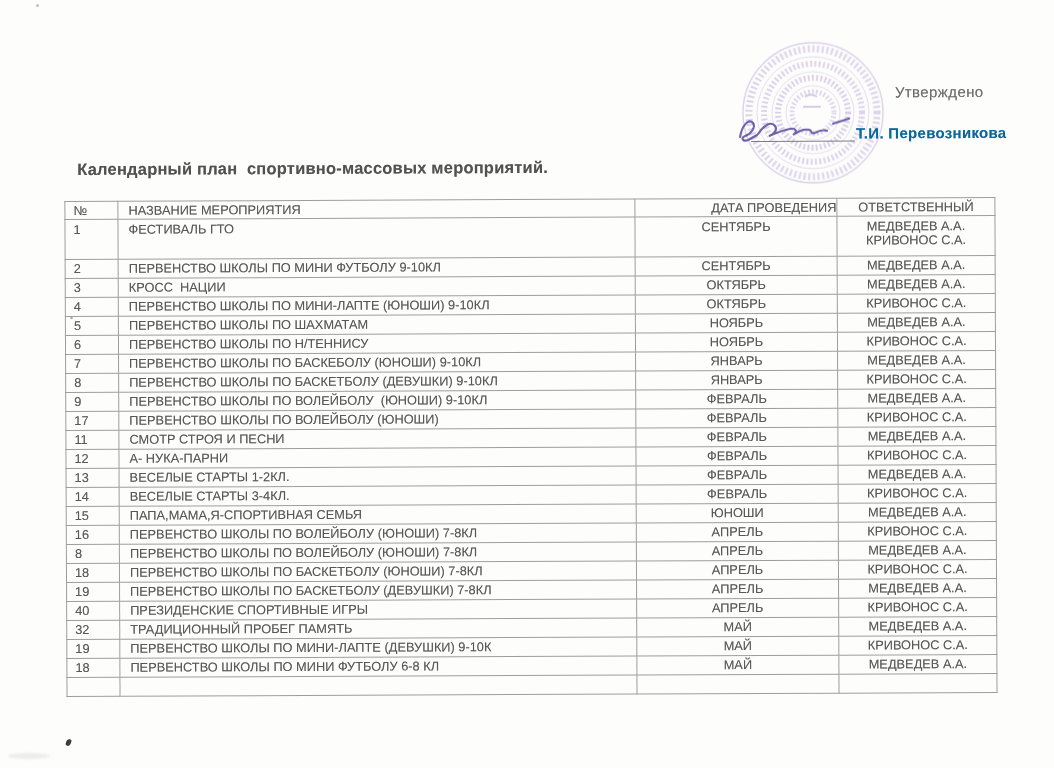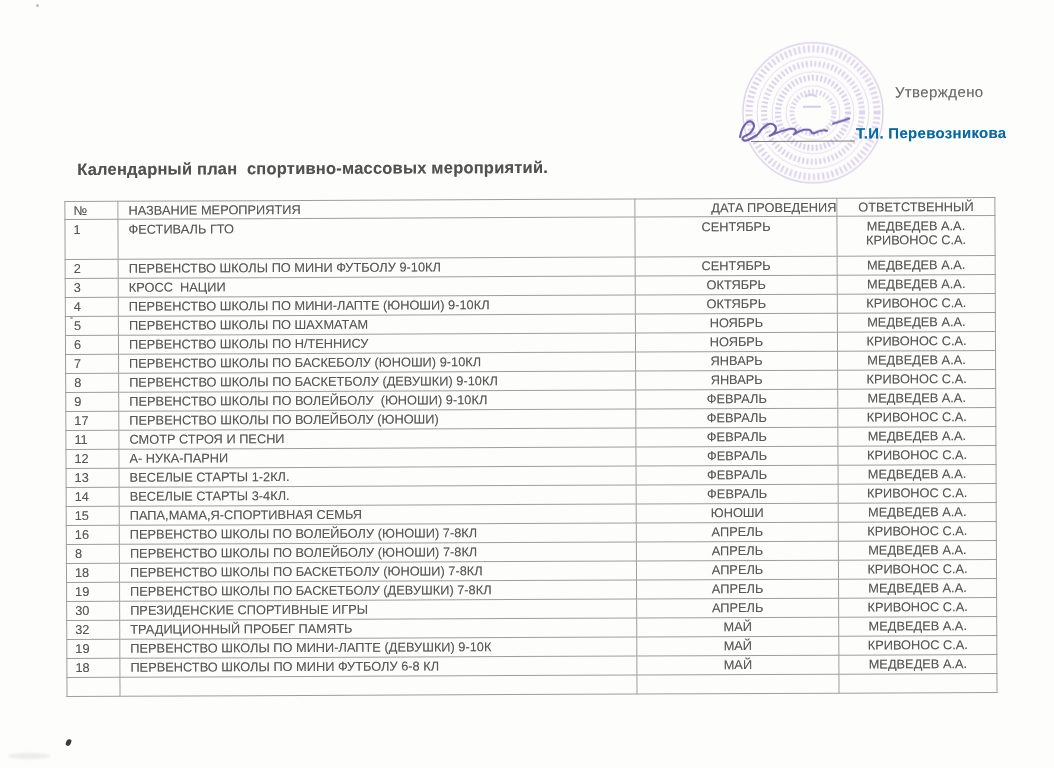--- a/index.html
+++ b/index.html
@@ -315,21 +315,21 @@
             <td class="date">АПРЕЛЬ</td>
             <td class="resp">КРИВОНОС С.А.</td>
           </tr>
           <tr>
             <td class="num">19</td>
             <td class="name">ПЕРВЕНСТВО ШКОЛЫ ПО БАСКЕТБОЛУ (ДЕВУШКИ) 7-8КЛ</td>
             <td class="date">АПРЕЛЬ</td>
             <td class="resp">МЕДВЕДЕВ А.А.</td>
           </tr>
           <tr>
-            <td class="num">30</td>
+            <td class="num">40</td>
             <td class="name">ПРЕЗИДЕНСКИЕ СПОРТИВНЫЕ ИГРЫ</td>
             <td class="date">АПРЕЛЬ</td>
             <td class="resp">КРИВОНОС С.А.</td>
           </tr>
           <tr>
             <td class="num">32</td>
             <td class="name">ТРАДИЦИОННЫЙ ПРОБЕГ ПАМЯТЬ</td>
             <td class="date">МАЙ</td>
             <td class="resp">МЕДВЕДЕВ А.А.</td>
           </tr>

